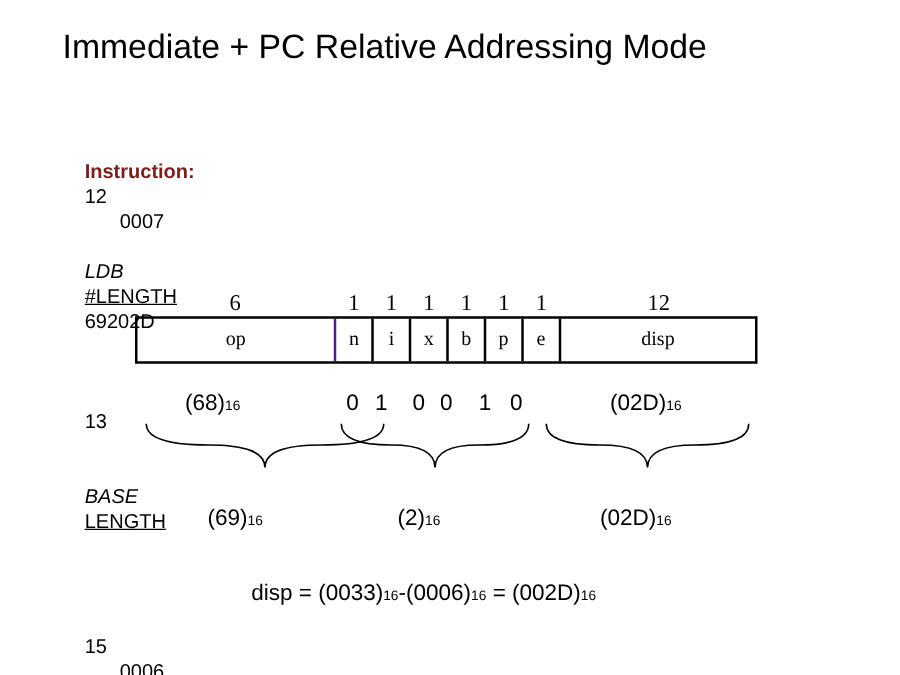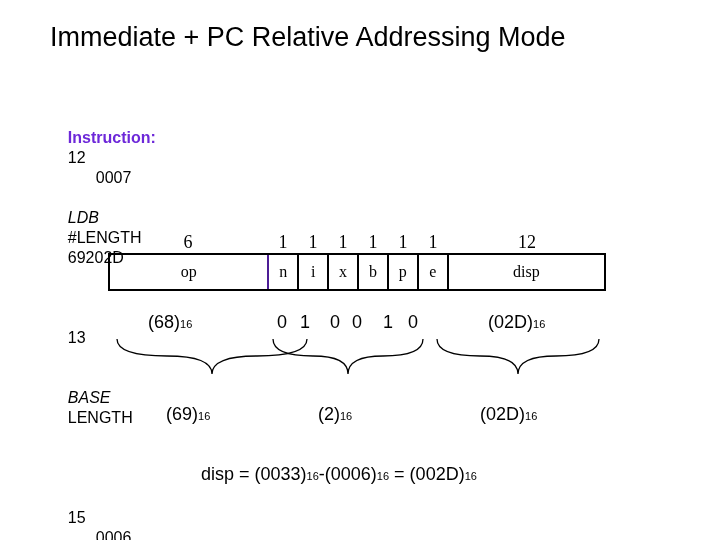--- a/index.html
+++ b/index.html
@@ -18,26 +18,26 @@
     font-weight: normal;
   }
   .code-block {
     position: absolute;
     top: 108px;
     left: 50px;
     font-size: 16px;
     line-height: 1.25;
   }
   .code-row { white-space: pre; }
-  .instr-label { color: #6d28d9; font-weight: bold; }
+  .instr-label { color: #7f1d1d; font-weight: bold; }
   .col-line { display: inline-block; width: 28px; text-align: right; }
   .col-loc  { display: inline-block; width: 80px; text-align: left; padding-left: 28px; }
   .col-lab  { display: inline-block; width: 90px; text-align: left; }
   .col-op   { display: inline-block; width: 72px; text-align: left; font-style: italic; }
-  .col-arg  { display: inline-block; width: 110px; text-align: left; }
+  .col-arg  { display: inline-block; width: 110px; text-align: left; text-decoration: underline; }
   .col-obj  { display: inline-block; width: 110px; text-align: left; }
   .format-diagram {
     position: absolute;
     top: 232px;
     left: 108px;
     width: 498px;
   }
   .bitwidths {
     display: flex;
     font-family: "Times New Roman", serif;

